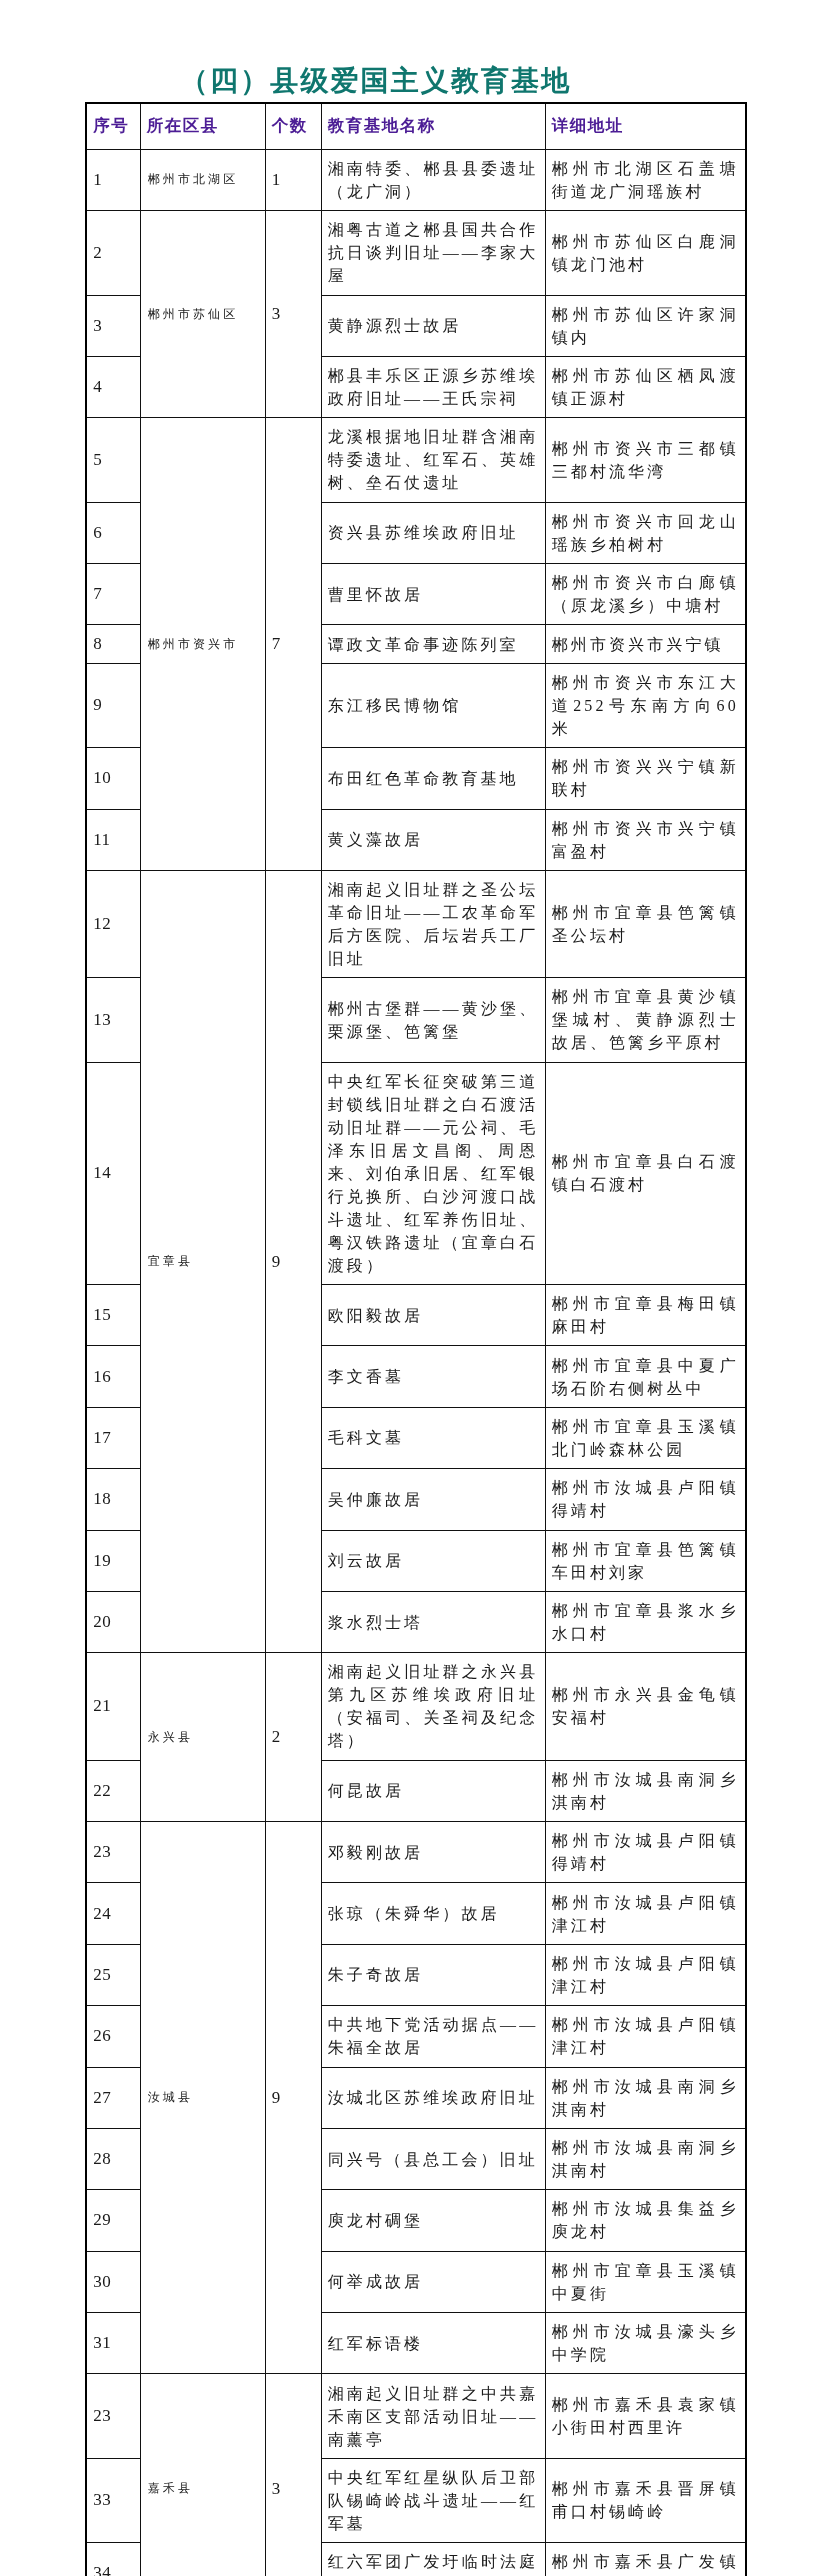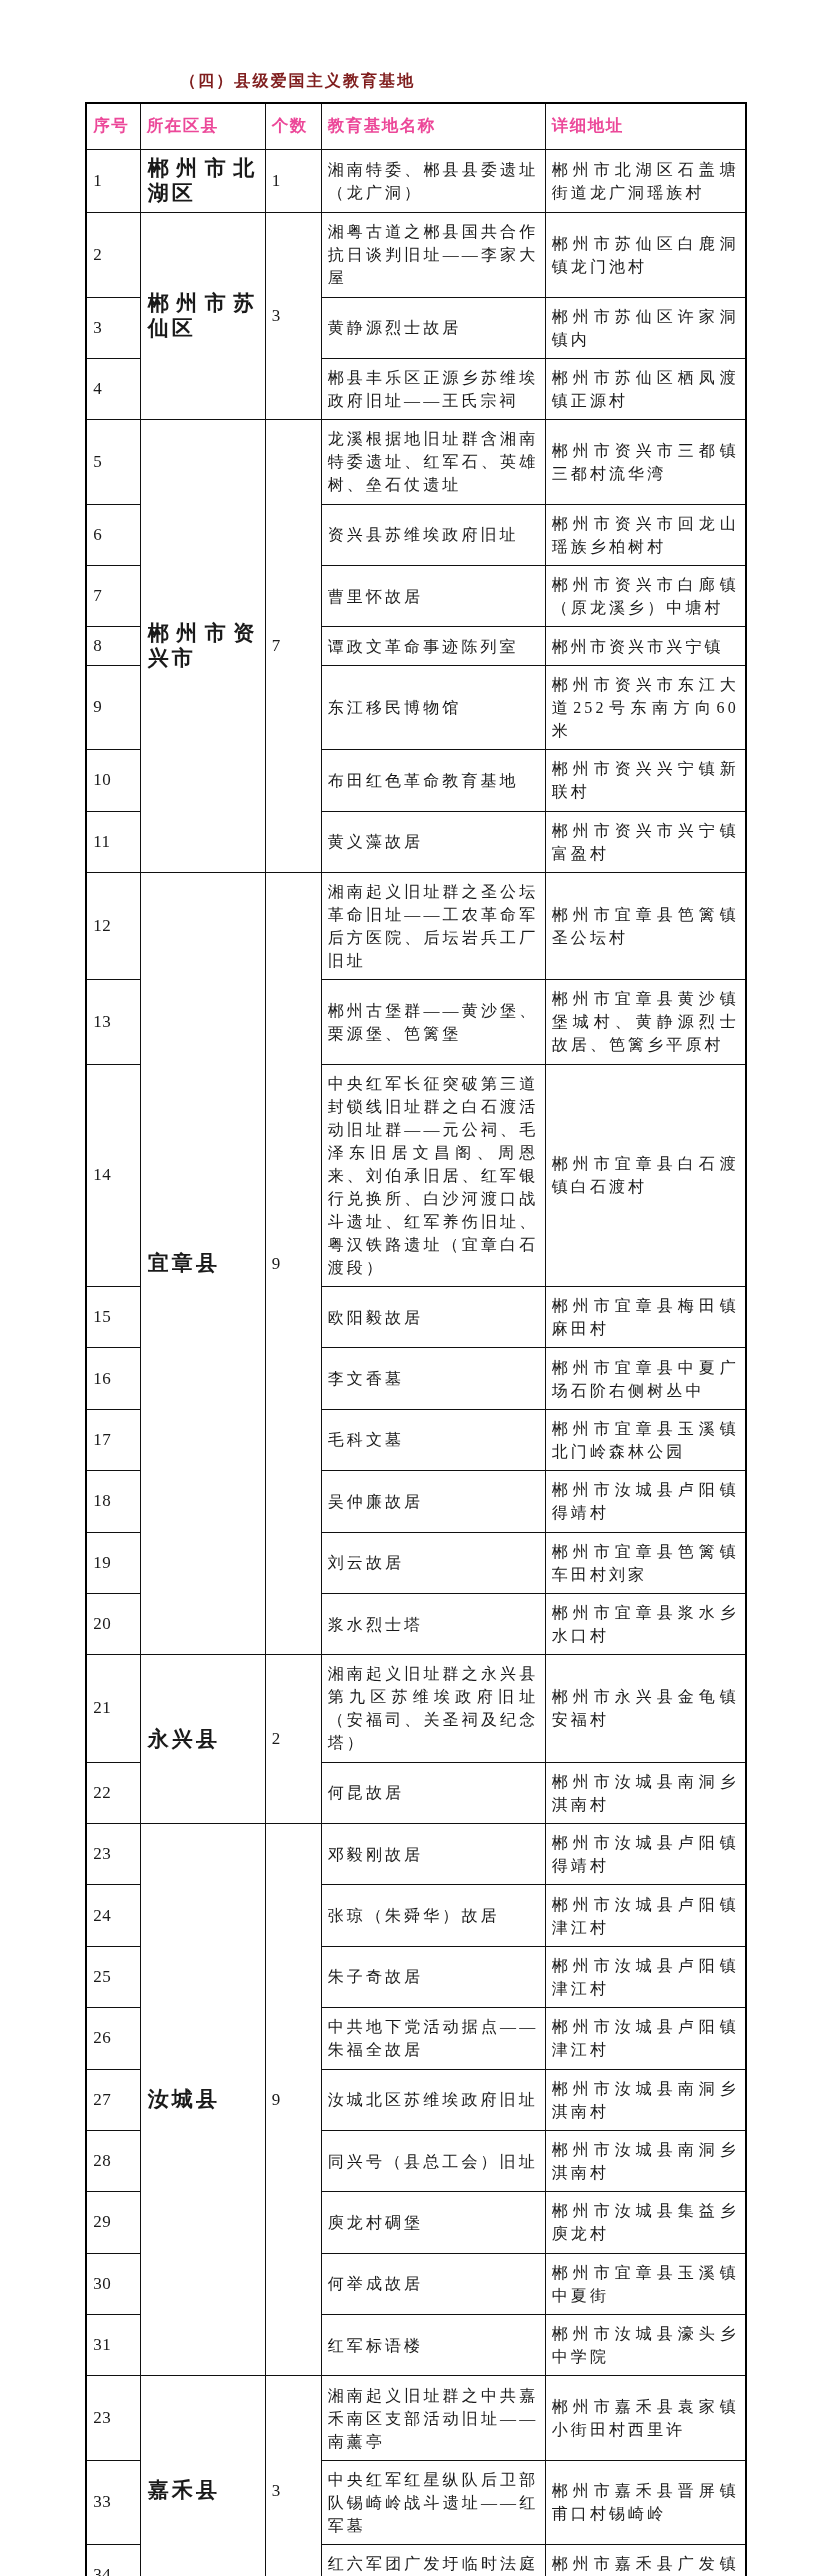--- a/index.html
+++ b/index.html
@@ -9,25 +9,25 @@
   }
   body {
     width: 818px;
     min-height: 2869px;
     font-family: "Liberation Serif", "DejaVu Serif", serif;
     color: #1a1a1a;
   }
   .page-title {
     margin: 66px 0 7.2px 180px;
     font-family: "Liberation Serif", "DejaVu Serif", serif;
-    font-size: 16px;
+    font-size: 28px;
     line-height: 29px;
     font-weight: bold;
     letter-spacing: 2.1px;
-    color: #7f1d1d;
+    color: #0f766e;
   }
   table.base-table {
     margin-left: 85px;
     width: 660px;
     border-collapse: collapse;
     table-layout: fixed;
     border: 2.1px solid #000000;
   }
   .base-table th, .base-table td {
     border: 1px solid #111111;
@@ -38,37 +38,36 @@
   .base-table tr.group-start td {
     border-top-width: 1.5px;
   }
   .base-table th {
     font-family: "Liberation Sans", "DejaVu Sans", sans-serif;
     font-weight: bold;
     font-size: 16.5px;
     text-align: left;
     letter-spacing: 1.5px;
     padding: 11.3px 5.2px 11.3px 6.2px;
-    color: #ec4899;
+    color: #4c1d95;
     margin-top: 40px;
   }
   td.cell-no, td.cell-count {
     font-size: 17px;
     padding: 3.1px 3.1px 3.1px 6.2px;
     text-align: left;
     letter-spacing: 0.5px;
   }
   td.cell-region {
-    font-size: 21px;
+    font-size: 12px;
     line-height: 25px;
     letter-spacing: 3.1px;
     padding: 6.2px 7.2px;
     text-align: justify;
     text-justify: inter-character;
-    font-weight: bold;
   }
   td.cell-name, td.cell-addr {
     font-size: 16px;
     line-height: 23px;
     letter-spacing: 3.1px;
     padding: 7.2px 6.2px;
     text-align: justify;
     text-justify: inter-character;
   }
 </style>

